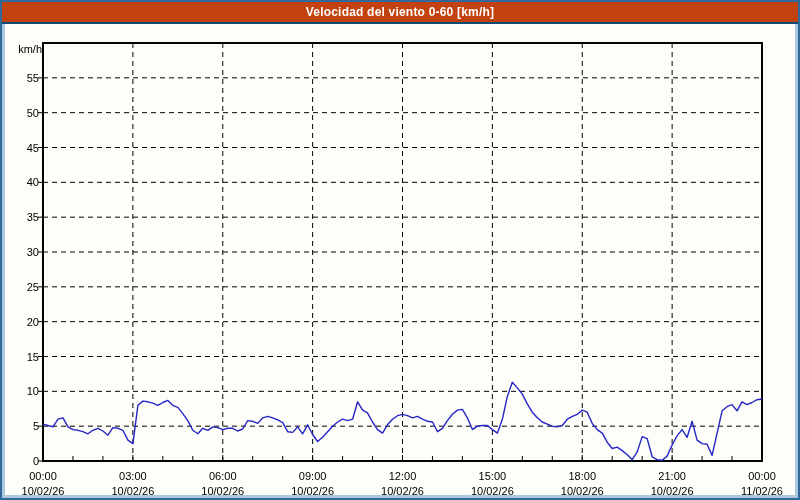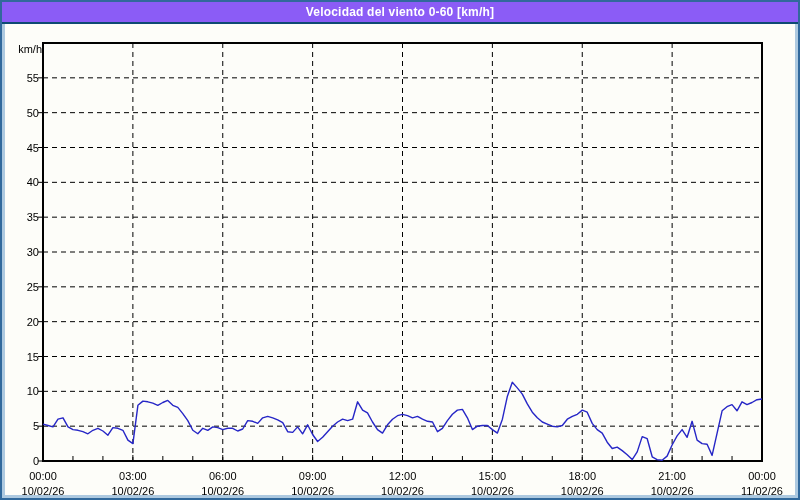--- a/index.html
+++ b/index.html
@@ -3,21 +3,21 @@
 <meta charset="utf-8">
 <style>
   html,body{margin:0;padding:0;background:#e8e8e8;}
   .screen{
     position:relative;width:800px;height:500px;overflow:hidden;
     background:#adc9e0;border:2px solid #31699c;box-sizing:border-box;
     font-family:"Liberation Sans",sans-serif;
   }
   .titlebar{
     position:absolute;left:0;top:0;right:0;height:20px;
-    background:#8b5cf6;border-bottom:2px solid #0e4a73;
+    background:#c2410c;border-bottom:2px solid #0e4a73;
     display:flex;align-items:center;justify-content:center;
   }
   .titlebar span{
     color:#ffffff;font-size:12px;font-weight:bold;letter-spacing:0.2px;
   }
   .chart-area{
     position:absolute;left:3px;right:3px;top:22px;bottom:3px;
     background:#fdfdf9;
   }
   svg{position:absolute;left:0;top:0;}

